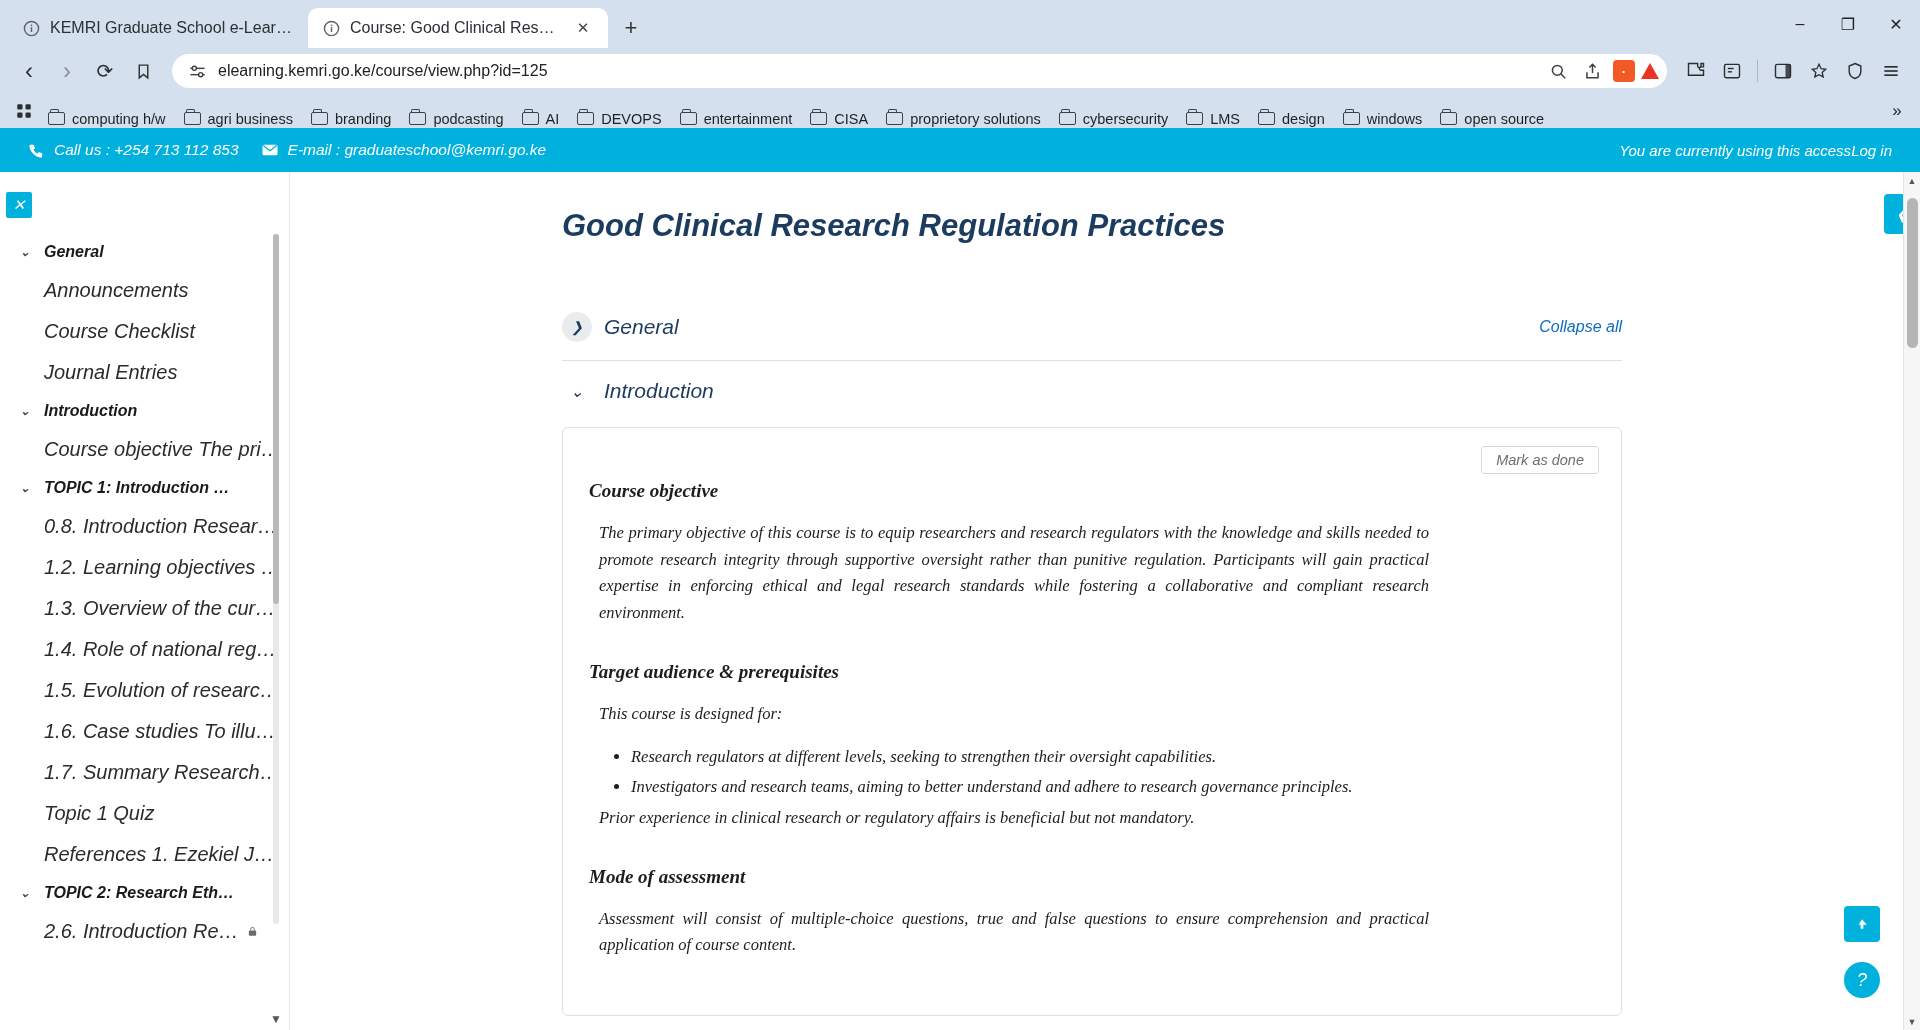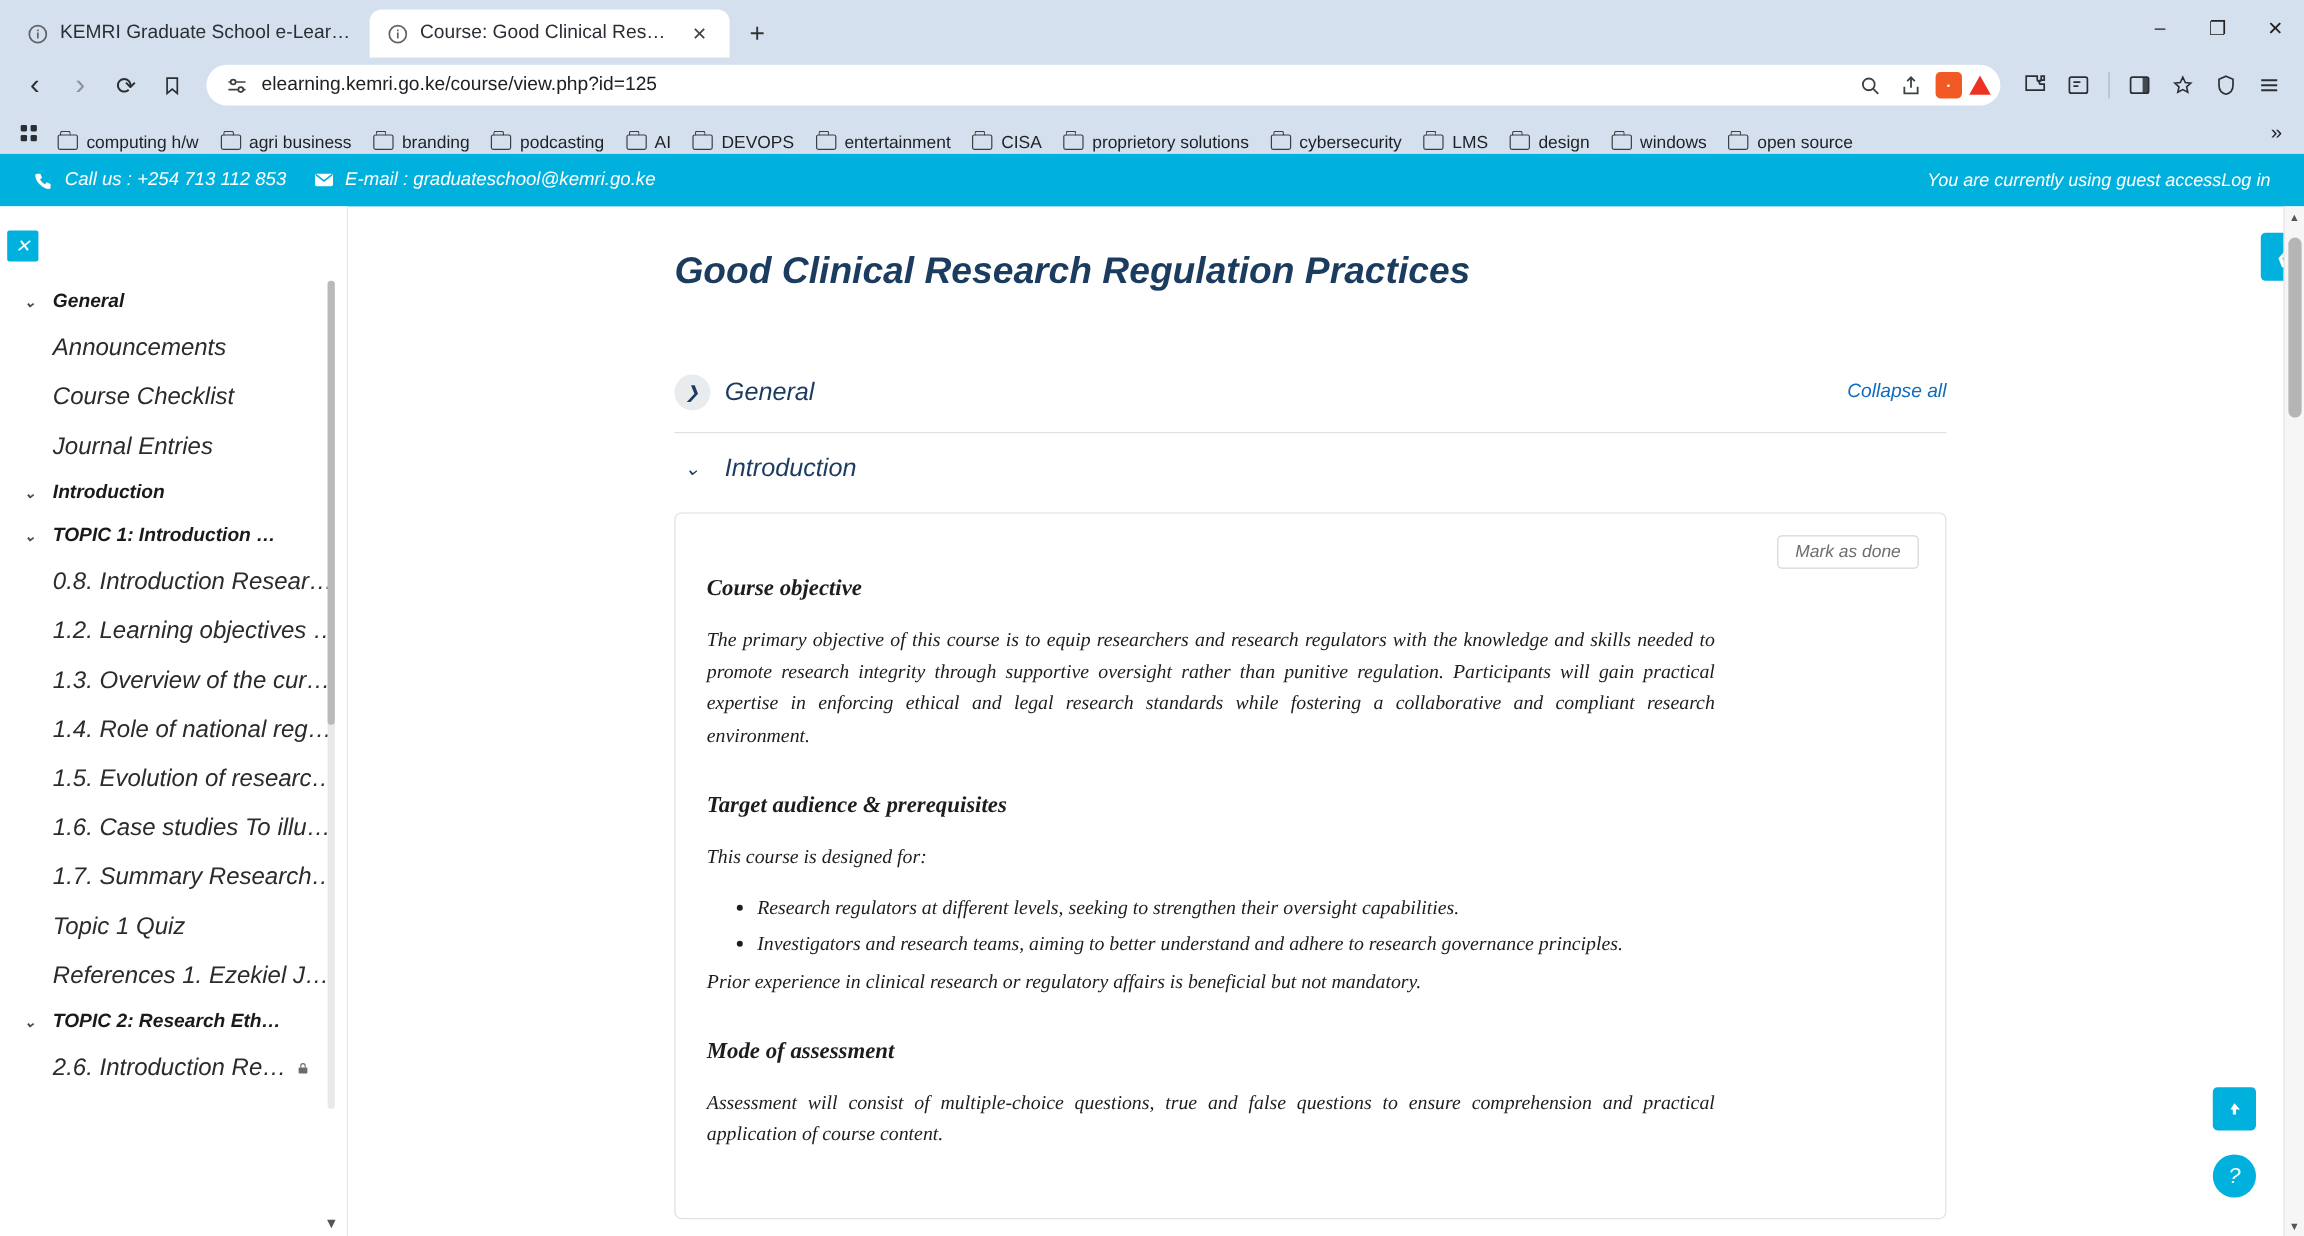--- a/index.html
+++ b/index.html
@@ -110,21 +110,21 @@
     border:1px solid #e0e0e0; border-radius:6px; background:#fff;
     padding:22px 26px 40px 26px; position:relative; margin-top:14px;
   }
   .mark-done {
     position:absolute; right:22px; top:18px; border:1px solid #d6d6d6; background:#fff;
     color:#6e6e6e; font-size:14.5px; padding:5px 14px; border-radius:4px;
   }
   .doc { font-family:"Liberation Serif", serif; color:#1d1d1d; max-width:840px; margin-top:30px; }
   .doc h3 { font-size:19px; margin:0 0 18px 0; font-weight:bold; }
   .doc h4 { font-size:19px; margin:34px 0 18px 0; font-weight:bold; }
-  .doc p { font-size:16.5px; line-height:1.62; margin:0 0 16px 0; text-align:justify; }
+  .doc p { font-size:16.5px; line-height:1.62; margin:0 0 16px 10px; text-align:justify; }
   .doc ul { margin:6px 0 0 0; padding-left:42px; }
   .doc li { font-size:16.5px; line-height:1.62; margin-bottom:4px; }
 
   
   .drawer-right-toggle {
     position:absolute; right:0; top:22px; width:36px; height:40px; background:#00b0dd; color:#fff;
     display:flex; align-items:center; justify-content:center; border-radius:4px 0 0 4px; font-size:15px;
   }
   .fab-top {
     position:absolute; right:40px; bottom:88px; width:36px; height:36px; background:#00b0dd; color:#fff;
@@ -344,21 +344,21 @@
           <span>
             <svg width="18" height="18" viewBox="0 0 24 24">
                 <rect x="2" y="5" width="20" height="14" rx="2" fill="#ffffff"></rect>
                 <path d="M3 6l9 7 9-7" fill="none" stroke="#00b0dd" stroke-width="1.8"></path>
               </svg>
           </span>
           <span>E-mail : graduateschool@kemri.go.ke</span>
         </span>
       </div>
       <div class="right">
-        <span>You are currently using guest access</span>
+        <span>You are currently using this access</span>
         <a href="#">Log in</a>
       </div>
     </div>
 
     <div class="body-area">
 
       <div class="drawer">
         <div class="drawer-close">✕</div>
 
         <div class="drawer-scroll">
@@ -375,20 +375,23 @@
                 <span>Course Checklist</span>
               </div>
             <div class="ci-item">
                 <span>Journal Entries</span>
               </div>
 
             <div class="ci-section">
               <span class="chev">⌄</span>
               <span>Introduction</span>
             </div>
+            <div class="ci-item">
+                <span>Course objective The pri…</span>
+              </div>
 
             <div class="ci-section">
               <span class="chev">⌄</span>
               <span>TOPIC 1: Introduction …</span>
             </div>
             <div class="ci-item">
                 <span>0.8. Introduction Resear…</span>
               </div>
             <div class="ci-item">
                 <span>1.2. Learning objectives …</span>

